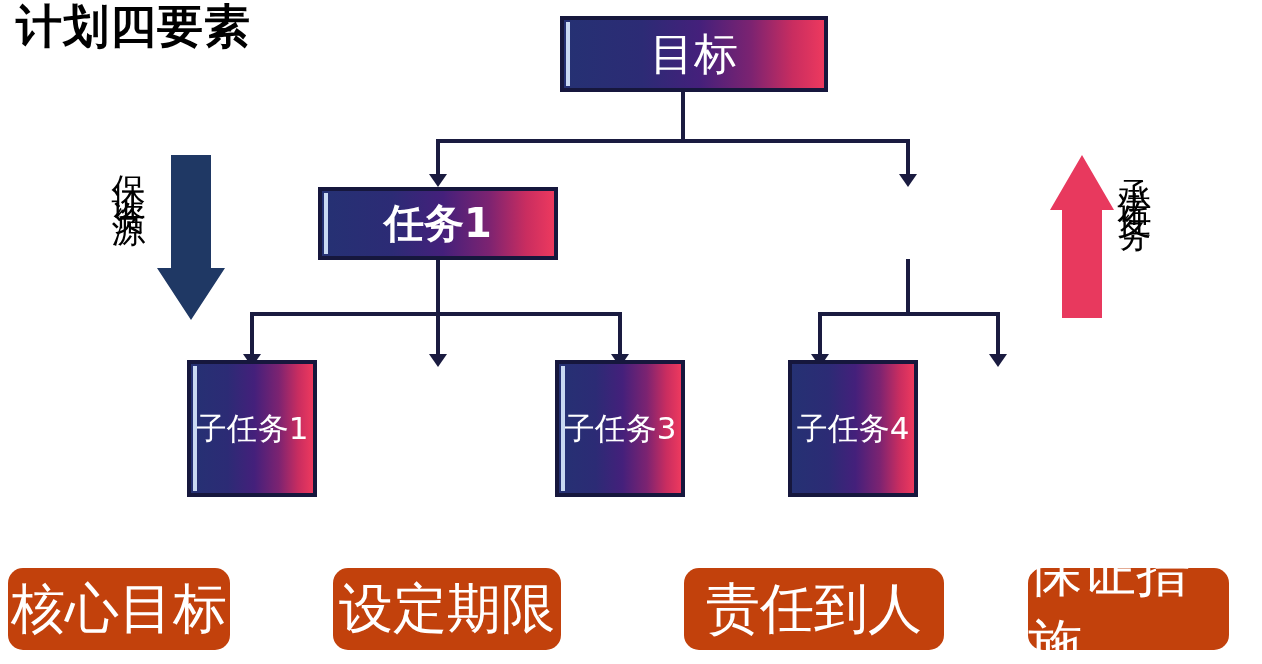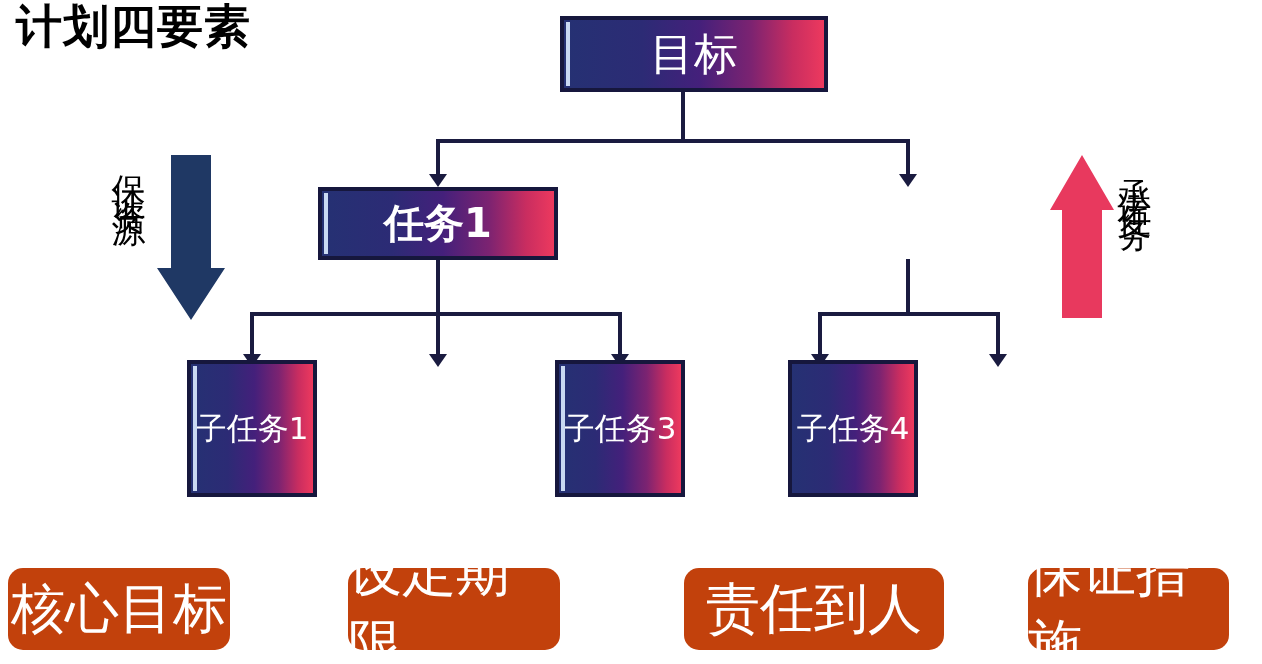--- a/index.html
+++ b/index.html
@@ -74,21 +74,21 @@
     height: 82px;
     background: #c2410c;
     border-radius: 15px;
     color: #ffffff;
     font-size: 54px;
     display: flex;
     align-items: center;
     justify-content: center;
   }
   .pill-1 { left: 8px;    width: 222px; }
-  .pill-2 { left: 348px;  width: 212px; }
+  .pill-2 { left: 333px;  width: 228px; }
   .pill-3 { left: 684px;  width: 260px; }
   .pill-4 { left: 1028px; width: 201px; }
 
   svg.overlay {
     position: absolute;
     left: 0; top: 0;
     width: 1262px;
     height: 664px;
     pointer-events: none;
   }

